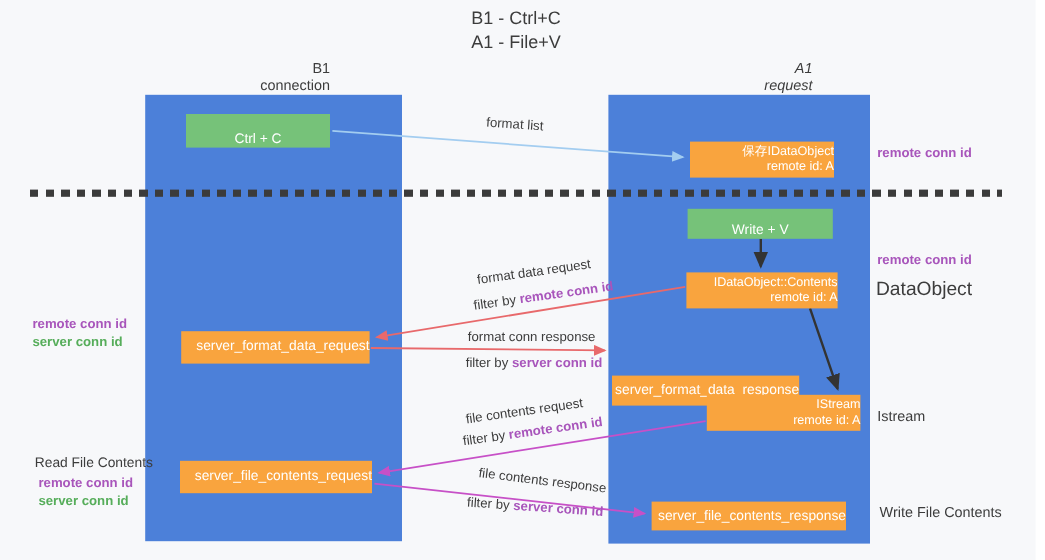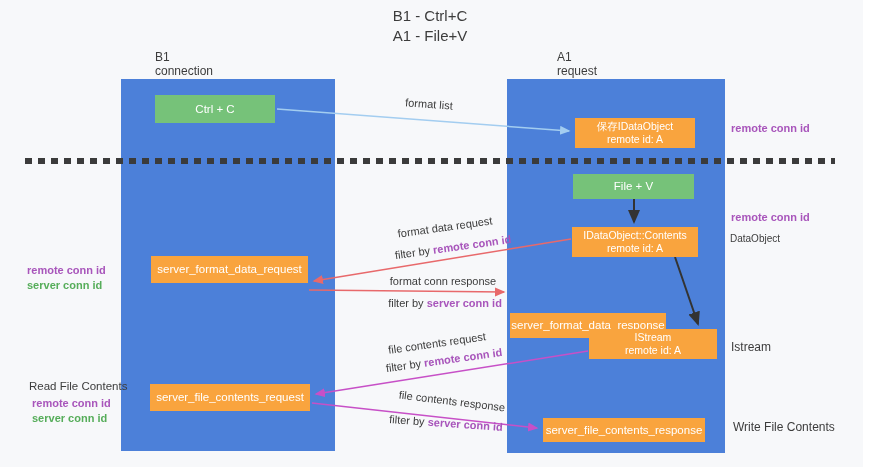--- a/index.html
+++ b/index.html
@@ -1,27 +1,27 @@
 <!DOCTYPE html>
 <html style="--background: #f7f8fa; --lane_blue: #4c80d9; --box_orange: #f9a43e; --box_green: #76c279; --accent_purple: #a855bb; --accent_green: #56ad5a; --arrow_red: #e8696b; --arrow_magenta: #c750c7; --arrow_blue: #a3cdf0; --arrow_black: #333333; --text_dark: #3c3c3c;"><head>
 <meta charset="utf-8">
 <style>
   html,body{margin:0;padding:0;}
   body{font-family:"Liberation Sans",sans-serif;}
   .canvas{position:relative;width:863px;height:467px;background:var(--background,#f7f8fa);overflow:hidden;}
   .title{position:absolute;left:310px;top:6px;width:240px;text-align:center;
          font-size:15px;line-height:20px;color:var(--text_dark,#3c3c3c);}
-  .lane-header{position:absolute;width:120px;text-align:left;font-size:12px;line-height:14px;color:var(--text_dark,#3c3c3c);}
+  .lane-header{position:absolute;width:120px;text-align:right;font-size:12px;line-height:14px;color:var(--text_dark,#3c3c3c);}
   .lane{position:absolute;background:var(--lane_blue,#4c80d9);}
   .dashed-line{position:absolute;left:25px;top:158px;width:810px;height:6px;
     background:repeating-linear-gradient(90deg,#3b3b3b 0 7px,transparent 7px 13px);}
   .box{position:absolute;display:flex;flex-direction:column;align-items:center;justify-content:center;
        color:#fff;text-align:center;font-size:11.5px;line-height:13px;box-sizing:border-box;}
-  .box.orange{background:var(--box_orange,#f9a43e);}
-  .box.green{background:var(--box_green,#76c279);}
+  .box.orange{background:var(--box_orange,#f9a43e);align-items:flex-end;}
+  .box.green{background:var(--box_green,#76c279);justify-content:flex-end;}
   .box .l2{font-size:10.5px;}
   .side-label{position:absolute;font-size:11.5px;color:var(--text_dark,#3c3c3c);white-space:nowrap;}
   .bold-purple{color:var(--accent_purple,#a855bb);font-weight:bold;font-size:11px;}
   .bold-green{color:var(--accent_green,#56ad5a);font-weight:bold;font-size:11px;}
   .label-stack{position:absolute;font-size:11px;line-height:15px;white-space:nowrap;}
   .edge-label{position:absolute;width:190px;text-align:center;font-size:11px;
               color:var(--text_dark,#3c3c3c);white-space:nowrap;}
   .tilt-up{transform:rotate(-8deg);}
   .tilt-down{transform:rotate(7deg);}
   .tilt-down-s{transform:rotate(4deg);}
@@ -38,21 +38,21 @@
 
   <div class="title">
     <div>B1 - Ctrl+C</div>
     <div>A1 - File+V</div>
   </div>
 
   <div class="lane-header" style="left:155px;top:50px;">
     <div>B1</div>
     <div>connection</div>
   </div>
-  <div class="lane-header" style="left:557px;top:50px;">
+  <div class="lane-header" style="left:557px;top:50px;font-style:italic;">
     <div>A1</div>
     <div>request</div>
   </div>
 
   <div class="lane" style="left:121px;top:79px;width:214px;height:372px;"></div>
   <div class="lane" style="left:507px;top:79px;width:218px;height:374px;"></div>
 
   <div class="dashed-line"></div>
 
   <svg class="arrows" width="871" height="467" viewBox="0 0 871 467">
@@ -82,29 +82,29 @@
   <div class="box green" style="left:155px;top:95px;width:120px;height:28px;">
     <div>Ctrl + C</div>
   </div>
 
   <div class="box orange" style="left:575px;top:118px;width:120px;height:30px;">
     <div class="l2">保存IDataObject</div>
     <div class="l2">remote id: A</div>
   </div>
 
   <div class="box green" style="left:573px;top:174px;width:121px;height:25px;">
-    <div>File + V</div>
+    <div>Write + V</div>
   </div>
 
   <div class="box orange" style="left:572px;top:227px;width:126px;height:30px;">
     <div class="l2">IDataObject::Contents</div>
     <div class="l2">remote id: A</div>
   </div>
 
-  <div class="box orange" style="left:151px;top:256px;width:157px;height:27px;">
+  <div class="box orange" style="left:151px;top:276px;width:157px;height:27px;">
     <div>server_format_data_request</div>
   </div>
 
   <div class="box orange" style="left:510px;top:281px;width:156px;height:25px;margin-top:32px;">
     <div>server_format_data_response</div>
   </div>
 
   <div class="box orange" style="left:589px;top:329px;width:128px;height:30px;">
     <div class="l2">IStream</div>
     <div class="l2">remote id: A</div>
@@ -149,21 +149,21 @@
   <div class="edge-label tilt-down" style="left:357px;top:395px;">
     <span>file contents response</span>
   </div>
   <div class="edge-label tilt-down-s" style="left:351px;top:417px;">
     <span>filter by</span>
     <span class="bold-purple">server conn id</span>
   </div>
 
   <div class="side-label bold-purple" style="left:731px;top:122px;">remote conn id</div>
   <div class="side-label bold-purple" style="left:731px;top:211px;">remote conn id</div>
-  <div class="side-label" style="left:730px;top:233px;font-size:10px;">DataObject</div>
+  <div class="side-label" style="left:730px;top:233px;font-size:16px;">DataObject</div>
   <div class="side-label" style="left:731px;top:340px;font-size:12px;">Istream</div>
   <div class="side-label" style="left:733px;top:420px;font-size:12px;">Write File Contents</div>
 
   <div class="label-stack" style="left:27px;top:263px;">
     <div class="bold-purple">remote conn id</div>
     <div class="bold-green">server conn id</div>
   </div>
   <div class="side-label" style="left:29px;top:380px;">Read File Contents</div>
   <div class="label-stack" style="left:32px;top:396px;">
     <div class="bold-purple">remote conn id</div>

